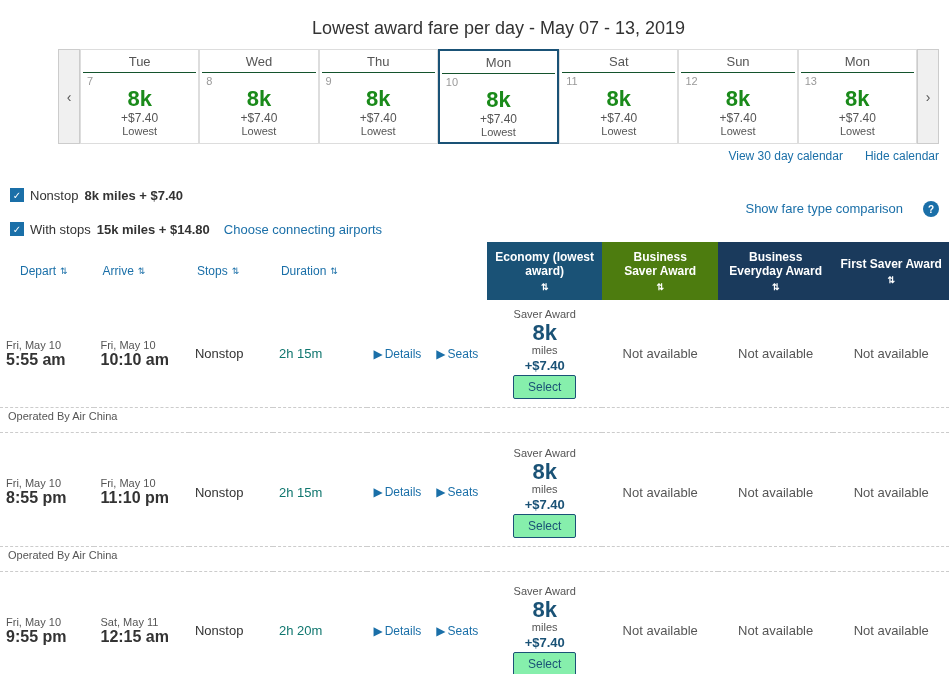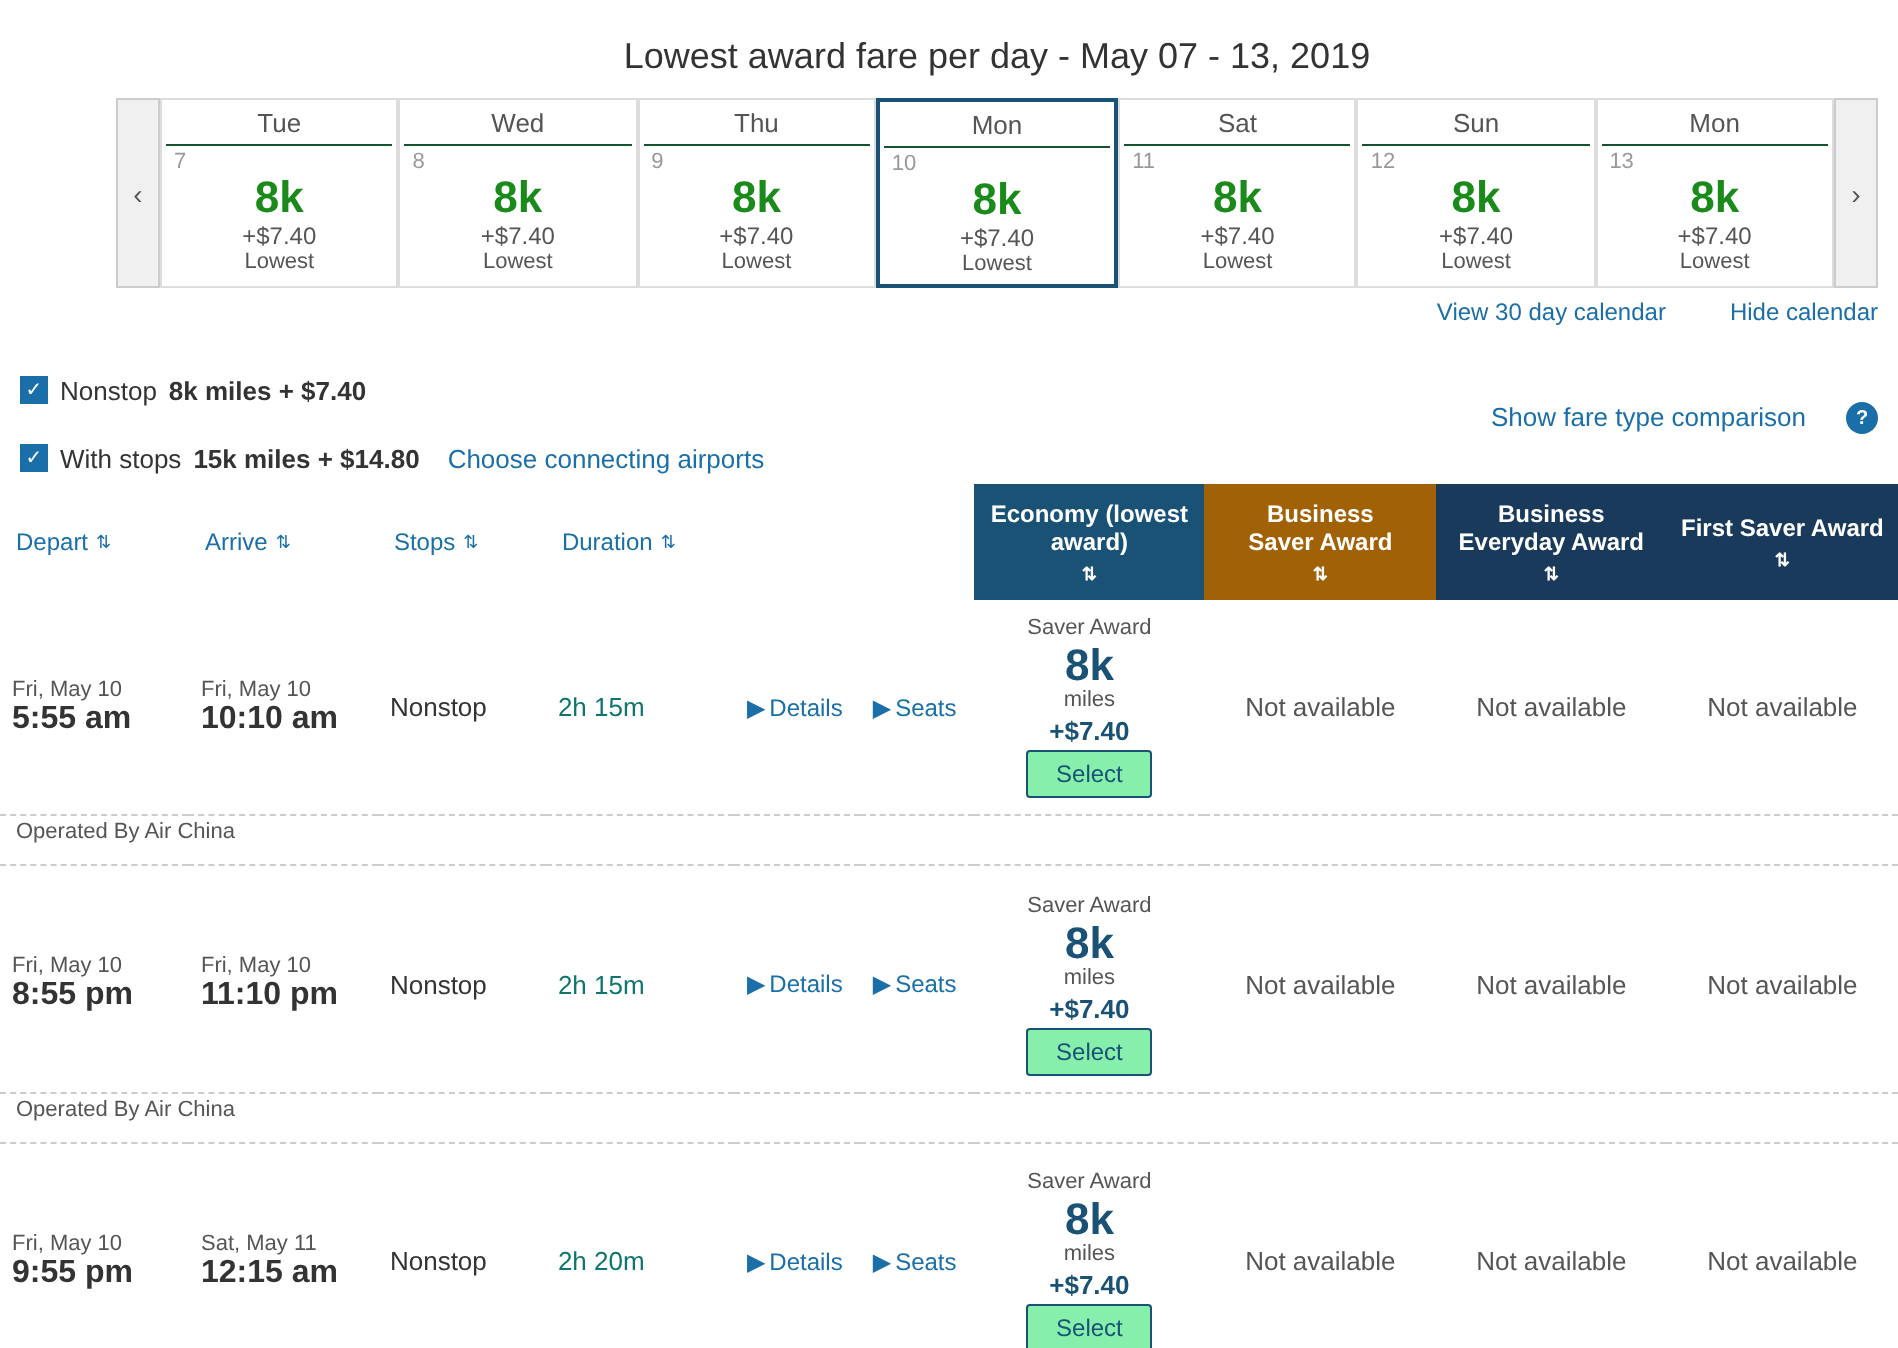--- a/index.html
+++ b/index.html
@@ -14,36 +14,36 @@
     .cal-arrow { width: 22px; display: flex; align-items: center; justify-content: center; background: #f0f0f0; border: 1px solid #ccc; cursor: pointer; font-size: 14px; color: #555; }
     .cal-days { display: flex; flex: 1; }
     .cal-day-col { flex: 1; text-align: center; border: 1px solid #ddd; padding: 4px 2px; }
     .cal-day-col.selected { border: 2px solid #1a5276; }
     .cal-day-name { font-size: 13px; color: #555; border-bottom: 1px solid #14532d; padding-bottom: 3px; margin-bottom: 2px; }
     .cal-day-num { font-size: 11px; color: #999; text-align: left; padding-left: 4px; }
     .cal-miles { font-size: 22px; font-weight: bold; color: #1a8a1a; line-height: 1.1; }
     .cal-fee { font-size: 12px; color: #555; }
     .cal-label { font-size: 11px; color: #555; }
 
-    .calendar-links { display: flex; justify-content: flex-end; gap: 32px; padding: 5px 0; }
+    .calendar-links { display: flex; justify-content: flex-end; gap: 22px; padding: 5px 0; }
     .calendar-links a { color: #1a6fa8; font-size: 12px; text-decoration: none; cursor: pointer; }
 
     
     .filter-section { padding: 5px 10px; }
     .checkbox-icon { width: 14px; height: 14px; background: #1a6fa8; display: inline-flex; align-items: center; justify-content: center; }
     .checkbox-icon::after { content: '✓'; color: white; font-size: 10px; }
     .filter-miles { font-weight: bold; font-size: 13px; }
     .fare-comparison-link { margin-left: auto; color: #1a6fa8; font-size: 13px; cursor: pointer; text-decoration: none; }
     .info-icon { display: inline-flex; align-items: center; justify-content: center; width: 16px; height: 16px; border-radius: 50%; background: #1a6fa8; color: white; font-size: 10px; font-weight: bold; cursor: pointer; }
     .connecting-link { color: #1a6fa8; font-size: 13px; cursor: pointer; text-decoration: none; margin-left: 8px; }
 
     
     .results-table { width: 100%; border-collapse: collapse; margin-top: 0; }
     .col-economy { background: #1a5276; color: white; width: 110px; text-align: center; padding: 8px 6px; font-size: 12px; }
-    .col-biz-saver { background: #a16207; color: white; width: 110px; text-align: center; padding: 8px 21px; font-size: 12px; }
+    .col-biz-saver { background: #4d7c0f; color: white; width: 110px; text-align: center; padding: 8px 21px; font-size: 12px; }
     .col-biz-everyday { background: #1a3a5c; color: white; width: 110px; text-align: center; padding: 8px 6px; font-size: 12px; }
     .col-first-saver { background: #1a3a5c; color: white; width: 110px; text-align: center; padding: 8px 6px; font-size: 12px; }
 
     .sort-header { display: flex; align-items: center; gap: 4px; color: #1a6fa8; cursor: pointer; font-size: 12px; font-weight: normal; }
 
     .flight-row { border-bottom: 1px dashed #ccc; }
     .flight-row td { padding: 8px 6px; vertical-align: middle; }
     .flight-date { font-size: 11px; color: #555; }
     .flight-time { font-size: 16px; font-weight: bold; color: #333; }
     .stops-text { font-size: 13px; }
@@ -144,21 +144,21 @@
       <div class="checkbox-icon"></div>
       <span>With stops</span>
       <span class="filter-miles">15k miles + $14.80</span>
       <a class="connecting-link">Choose connecting airports</a>
     </div>
   </div>
 
   <table class="results-table">
     <thead>
       <tr>
-        <th style="width:90px; padding:6px 8px;">
+        <th style="width:90px; padding:6px 20px;">
           <div class="sort-header">
             <span>Depart</span>
             <span style="font-size:9px;">⇅</span>
           </div>
         </th>
         <th style="width:90px; padding:6px 8px;">
           <div class="sort-header">
             <span>Arrive</span>
             <span style="font-size:9px;">⇅</span>
           </div>

